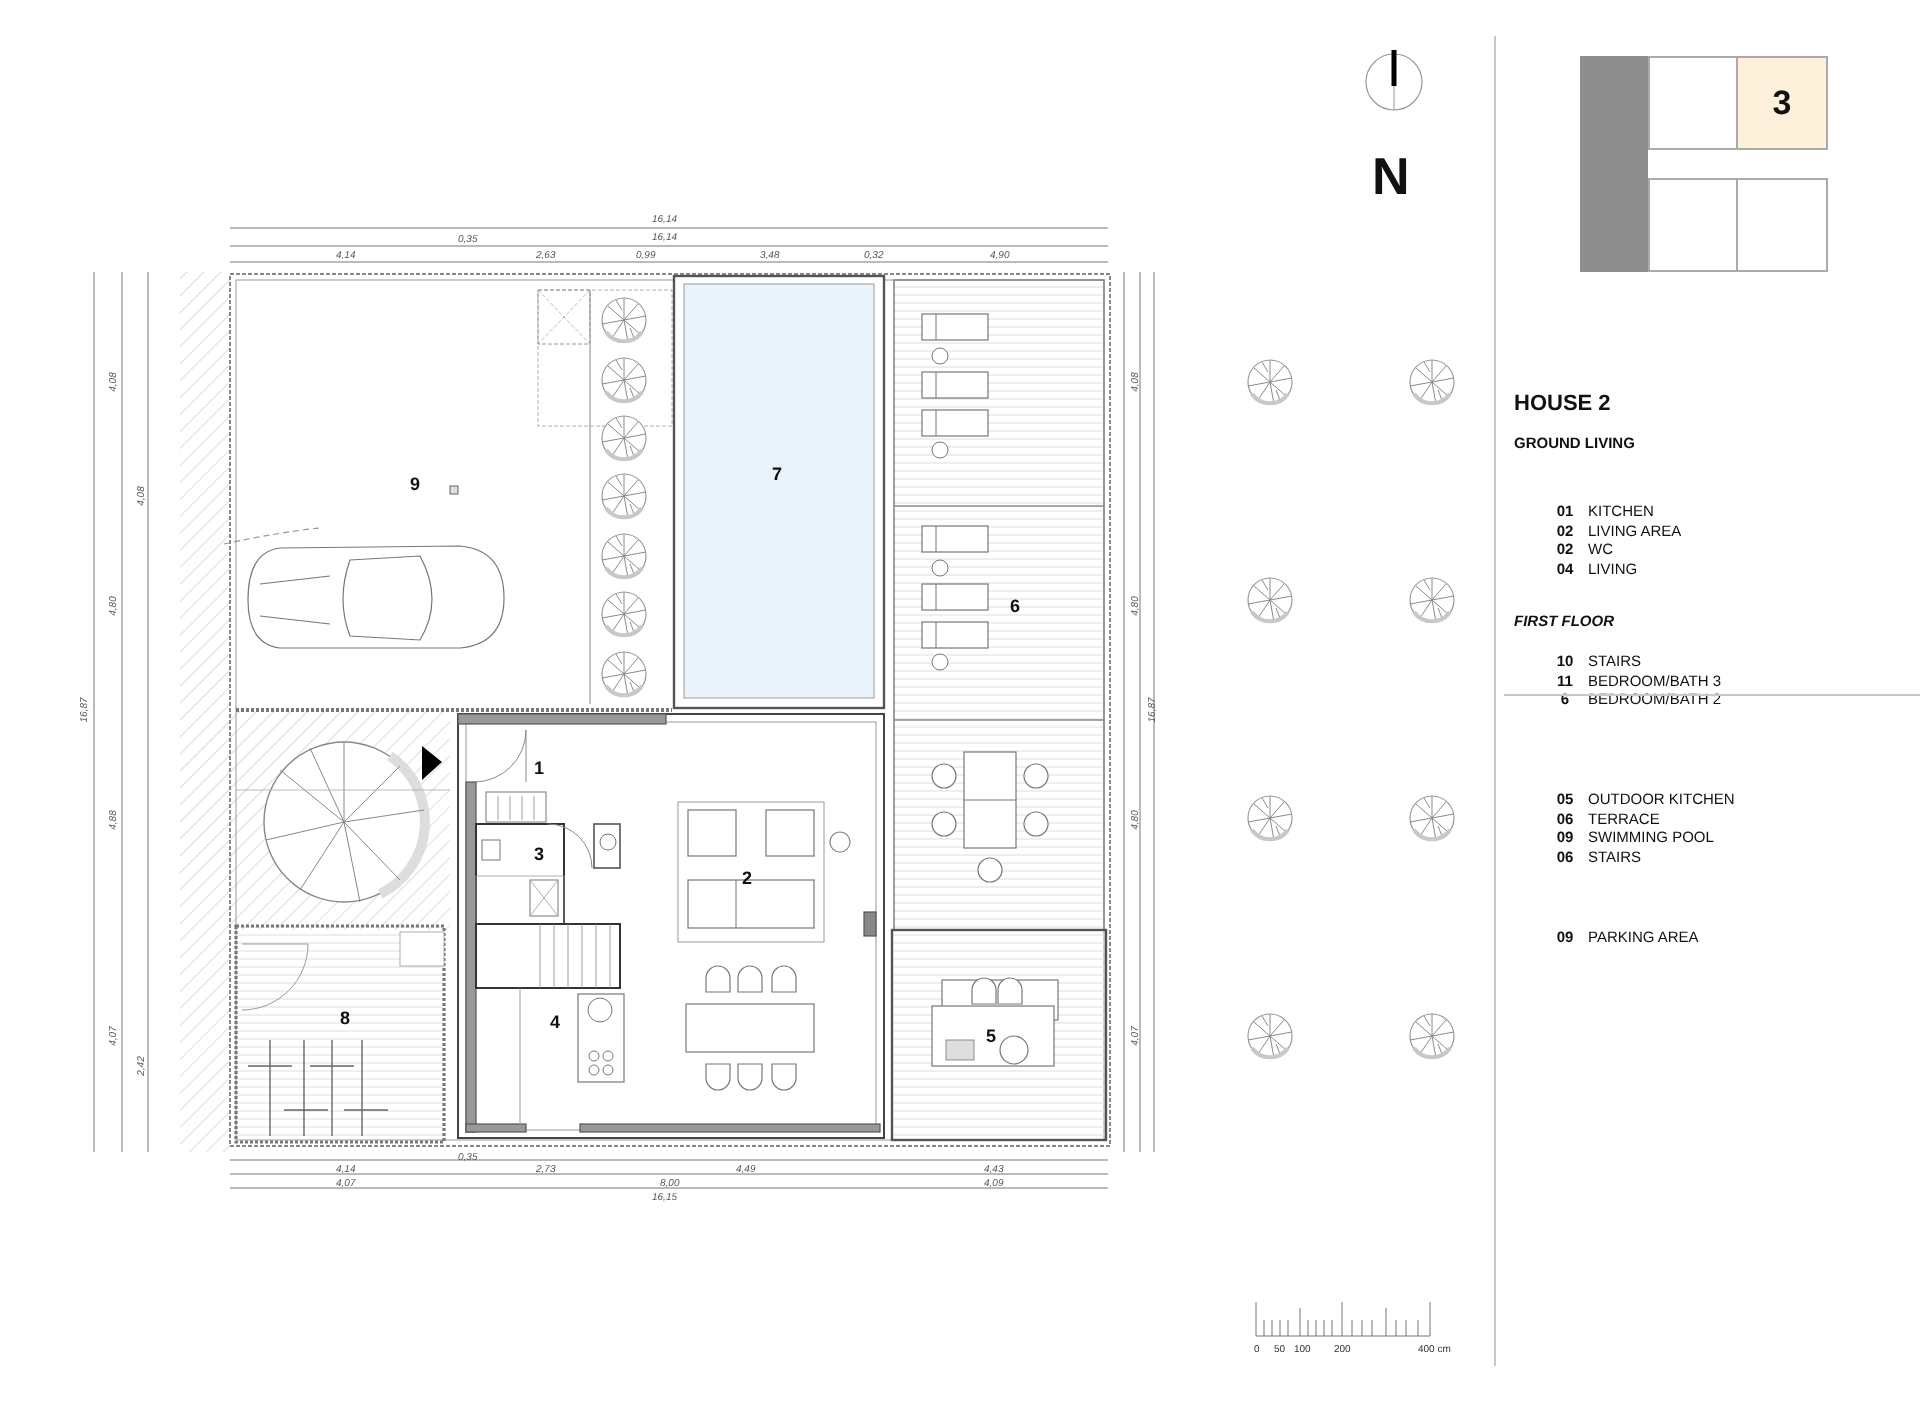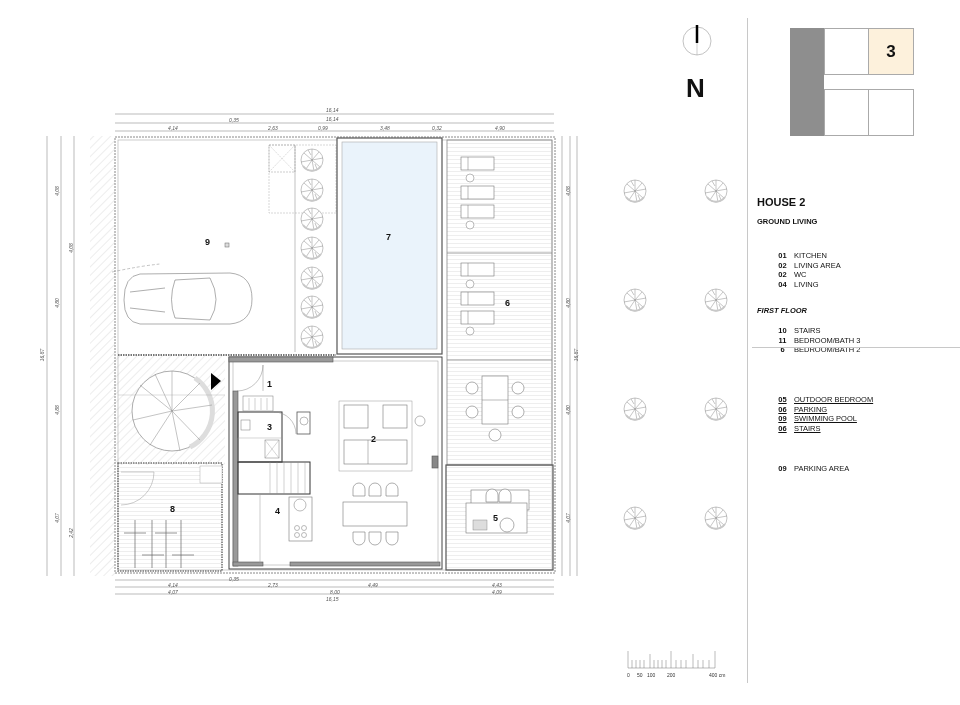--- a/index.html
+++ b/index.html
@@ -354,28 +354,28 @@
   <li>
       <span class="num">11</span>
       <span>BEDROOM/BATH 3</span>
     </li>
   <li>
       <span class="num">6</span>
       <span>BEDROOM/BATH 2</span>
     </li>
 </ul>
 <div class="divider-h" style="top:347px;"></div>
-<ul class="legend-list" style="top:381px;text-decoration:underline;">
+<ul class="legend-list" style="top:381px;">
   <li>
       <span class="num">05</span>
-      <span>OUTDOOR BEDROOM</span>
+      <span>OUTDOOR KITCHEN</span>
     </li>
   <li>
       <span class="num">06</span>
-      <span>PARKING</span>
+      <span>TERRACE</span>
     </li>
   <li>
       <span class="num">09</span>
       <span>SWIMMING POOL</span>
     </li>
   <li>
       <span class="num">06</span>
       <span>STAIRS</span>
     </li>
 </ul>

